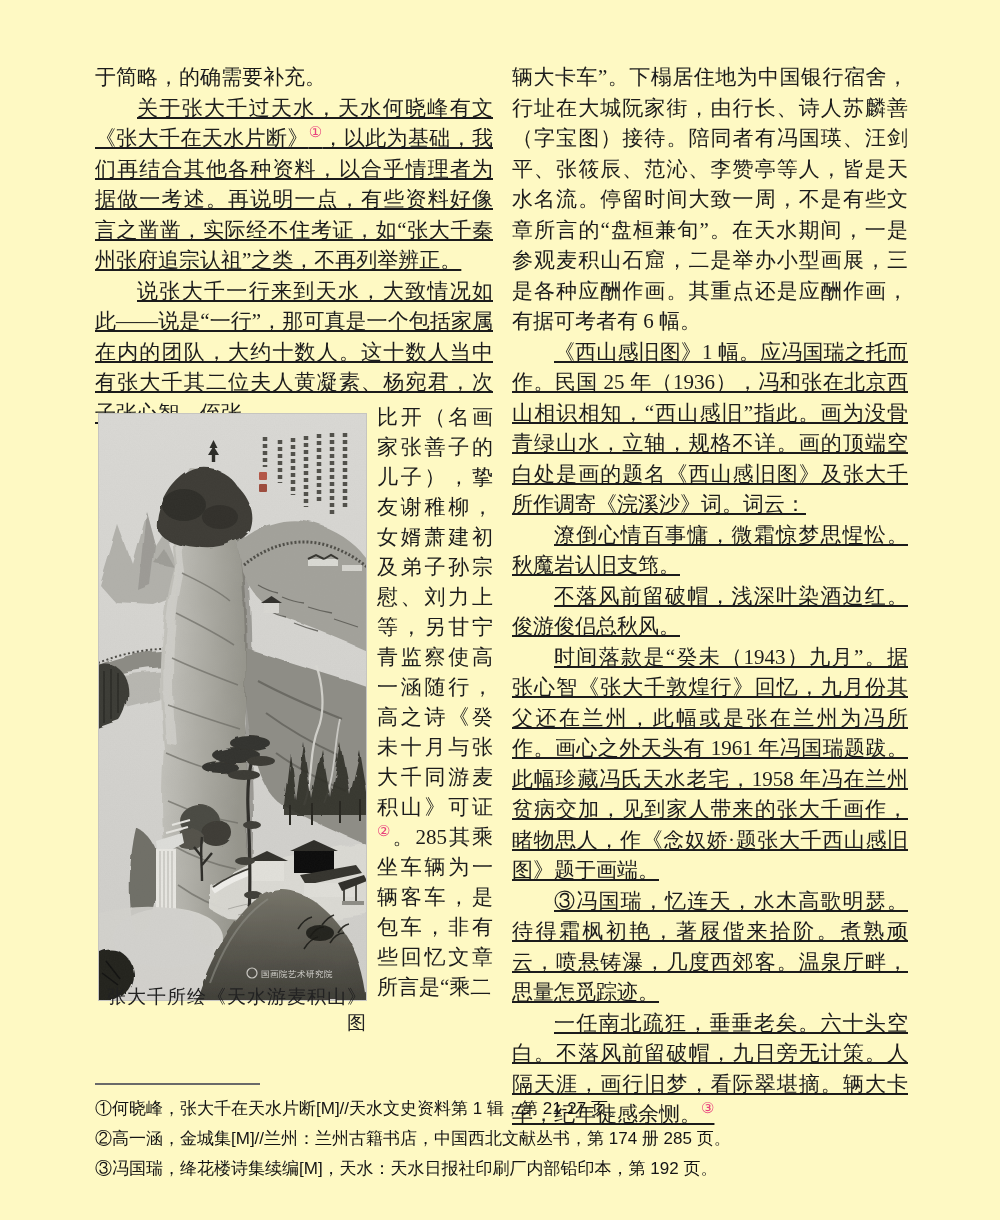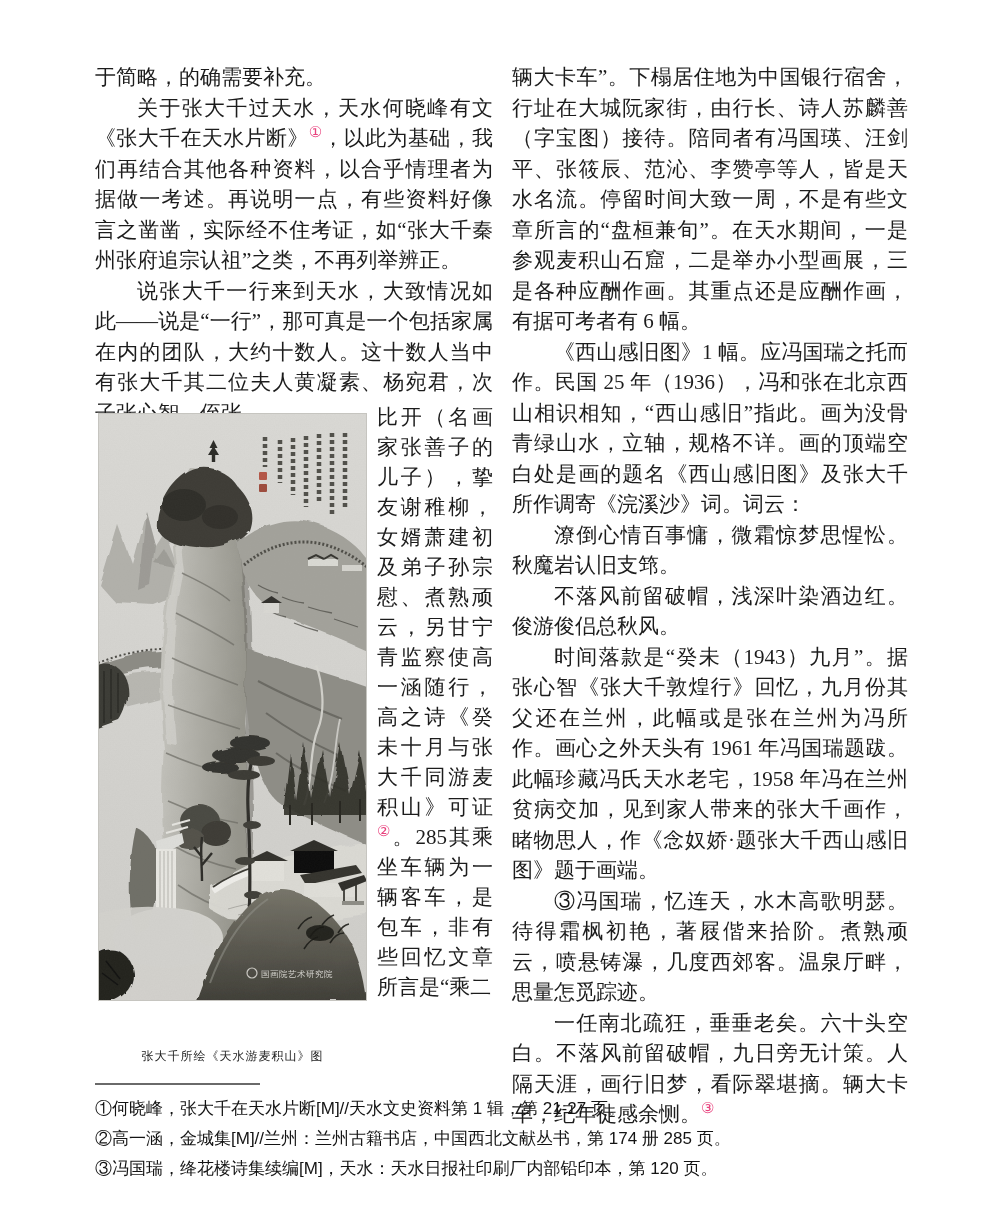--- a/index.html
+++ b/index.html
@@ -1,53 +1,53 @@
 <!DOCTYPE html>
 <html><head>
 <meta charset="utf-8">
 <style>
   html,body{margin:0;padding:0;background:#e9e9e9;}
   .page{
     position:relative;width:1000px;height:1220px;margin:0 auto;
-    background:#ffffff;overflow:hidden;
+    background:#fef9c3;overflow:hidden;
     font-family:"Liberation Serif", serif;color:#1c1c1c;
   }
   .col{position:absolute;font-size:21px;line-height:30.5px;
        text-align:justify;text-justify:inter-character;}
   .col p{margin:0;padding:0;}
-  .indent{text-indent:2em;}
+  .indent{text-indent:2em;text-decoration:underline;}
   .left-top{left:95px;top:62px;width:398px;}
   .right-col{left:512px;top:62px;width:396px;}
   .wrap-col{left:377px;top:402px;width:116px;font-size:21px;line-height:30px;
             position:absolute;text-align:justify;text-justify:inter-character;}
   sup.ref{font-size:15px;line-height:0;vertical-align:super;
           font-family:"Liberation Sans", sans-serif;}
   .painting-box{position:absolute;left:98px;top:413px;width:269px;height:588px;}
   .painting-box svg{display:block;width:100%;height:100%;}
-  .caption{position:absolute;left:98px;top:1048px;width:269px;
-           text-align:center;font-size:12px;letter-spacing:1px;color:#222;}
+  .caption{position:absolute;left:98px;top:984px;width:269px;
+           text-align:right;font-size:19px;letter-spacing:1px;color:#222;}
   .fn-rule{position:absolute;left:95px;top:1083px;width:165px;height:2px;background:#6a6a6a;}
   .footnotes{position:absolute;left:95px;top:1094px;width:835px;
              font-family:"Liberation Sans", sans-serif;
              font-size:17px;line-height:30px;color:#141414;}
   .footnotes p{margin:0;padding:0;}
 </style>
 </head>
 <body>
 
 <div class="page">
 
   <div class="col left-top">
     <p><span>于简略，的确需要补充。</span></p>
     <p class="indent"><span>关于张大千过天水，天水何晓峰有文《张大千在天水片断》</span><sup class="ref" style="color: rgb(232, 65, 125);">①</sup><span>，以此为基础，我们再结合其他各种资料，以合乎情理者为据做一考述。再说明一点，有些资料好像言之凿凿，实际经不住考证，如“张大千秦州张府追宗认祖”之类，不再列举辨正。</span></p>
     <p class="indent"><span>说张大千一行来到天水，大致情况如此——说是“一行”，那可真是一个包括家属在内的团队，大约十数人。这十数人当中有张大千其二位夫人黄凝素、杨宛君，次子张心智，侄张</span></p>
   </div>
 
   <div class="wrap-col">
-    <span>比开（名画家张善子的儿子），挚友谢稚柳，女婿萧建初及弟子孙宗慰、煮熟顽云，另甘宁青监察使高一涵随行，高之诗《癸未十月与张大千同游麦积山》可证</span><sup class="ref" style="color: rgb(232, 65, 125);">②</sup><span>。285其乘坐车辆为一辆客车，是包车，非有些回忆文章所言是“乘二</span>
+    <span>比开（名画家张善子的儿子），挚友谢稚柳，女婿萧建初及弟子孙宗慰、刘力上等，另甘宁青监察使高一涵随行，高之诗《癸未十月与张大千同游麦积山》可证</span><sup class="ref" style="color: rgb(232, 65, 125);">②</sup><span>。285其乘坐车辆为一辆客车，是包车，非有些回忆文章所言是“乘二</span>
   </div>
 
   <div class="painting-box">
     <svg viewBox="0 0 269 588" xmlns="http://www.w3.org/2000/svg">
       <defs>
         <linearGradient id="skyGrad" x1="0" y1="0" x2="0" y2="1">
           <stop offset="0" stop-color="#dad9d5"></stop>
             <stop offset="1" stop-color="#cfceca"></stop>
         </linearGradient>
         <linearGradient id="cliffGrad" x1="0" y1="0" x2="1" y2="0.2">
@@ -243,16 +243,16 @@
     <p class="indent"><span>不落风前留破帽，浅深叶染酒边红。俊游俊侣总秋风。</span></p>
     <p class="indent"><span>时间落款是“癸未（1943）九月”。据张心智《张大千敦煌行》回忆，九月份其父还在兰州，此幅或是张在兰州为冯所作。画心之外天头有 1961 年冯国瑞题跋。此幅珍藏冯氏天水老宅，1958 年冯在兰州贫病交加，见到家人带来的张大千画作，睹物思人，作《念奴娇·题张大千西山感旧图》题于画端。</span></p>
     <p class="indent"><span>③冯国瑞，忆连天，水木高歌明瑟。待得霜枫初艳，著屐偕来拾阶。煮熟顽云，喷悬铸瀑，几度西郊客。温泉厅畔，思量怎觅踪迹。</span></p>
     <p class="indent"><span>一任南北疏狂，垂垂老矣。六十头空白。不落风前留破帽，九日旁无计策。人隔天涯，画行旧梦，看际翠堪摘。辆大卡车，纪年徒感余恻。</span><sup class="ref" style="color: rgb(232, 65, 125);">③</sup></p>
   </div>
 
   <div class="fn-rule"></div>
   <div class="footnotes">
     <p>①何晓峰，张大千在天水片断[M]//天水文史资料第 1 辑，第 21-27 页。</p>
     <p>②高一涵，金城集[M]//兰州：兰州古籍书店，中国西北文献丛书，第 174 册 285 页。</p>
-    <p>③冯国瑞，绛花楼诗集续编[M]，天水：天水日报社印刷厂内部铅印本，第 120 页。</p>
+    <p>③冯国瑞，绛花楼诗集续编[M]，天水：天水日报社印刷厂内部铅印本，第 192 页。</p>
   </div>
 
 </div>
 
 </body></html>

